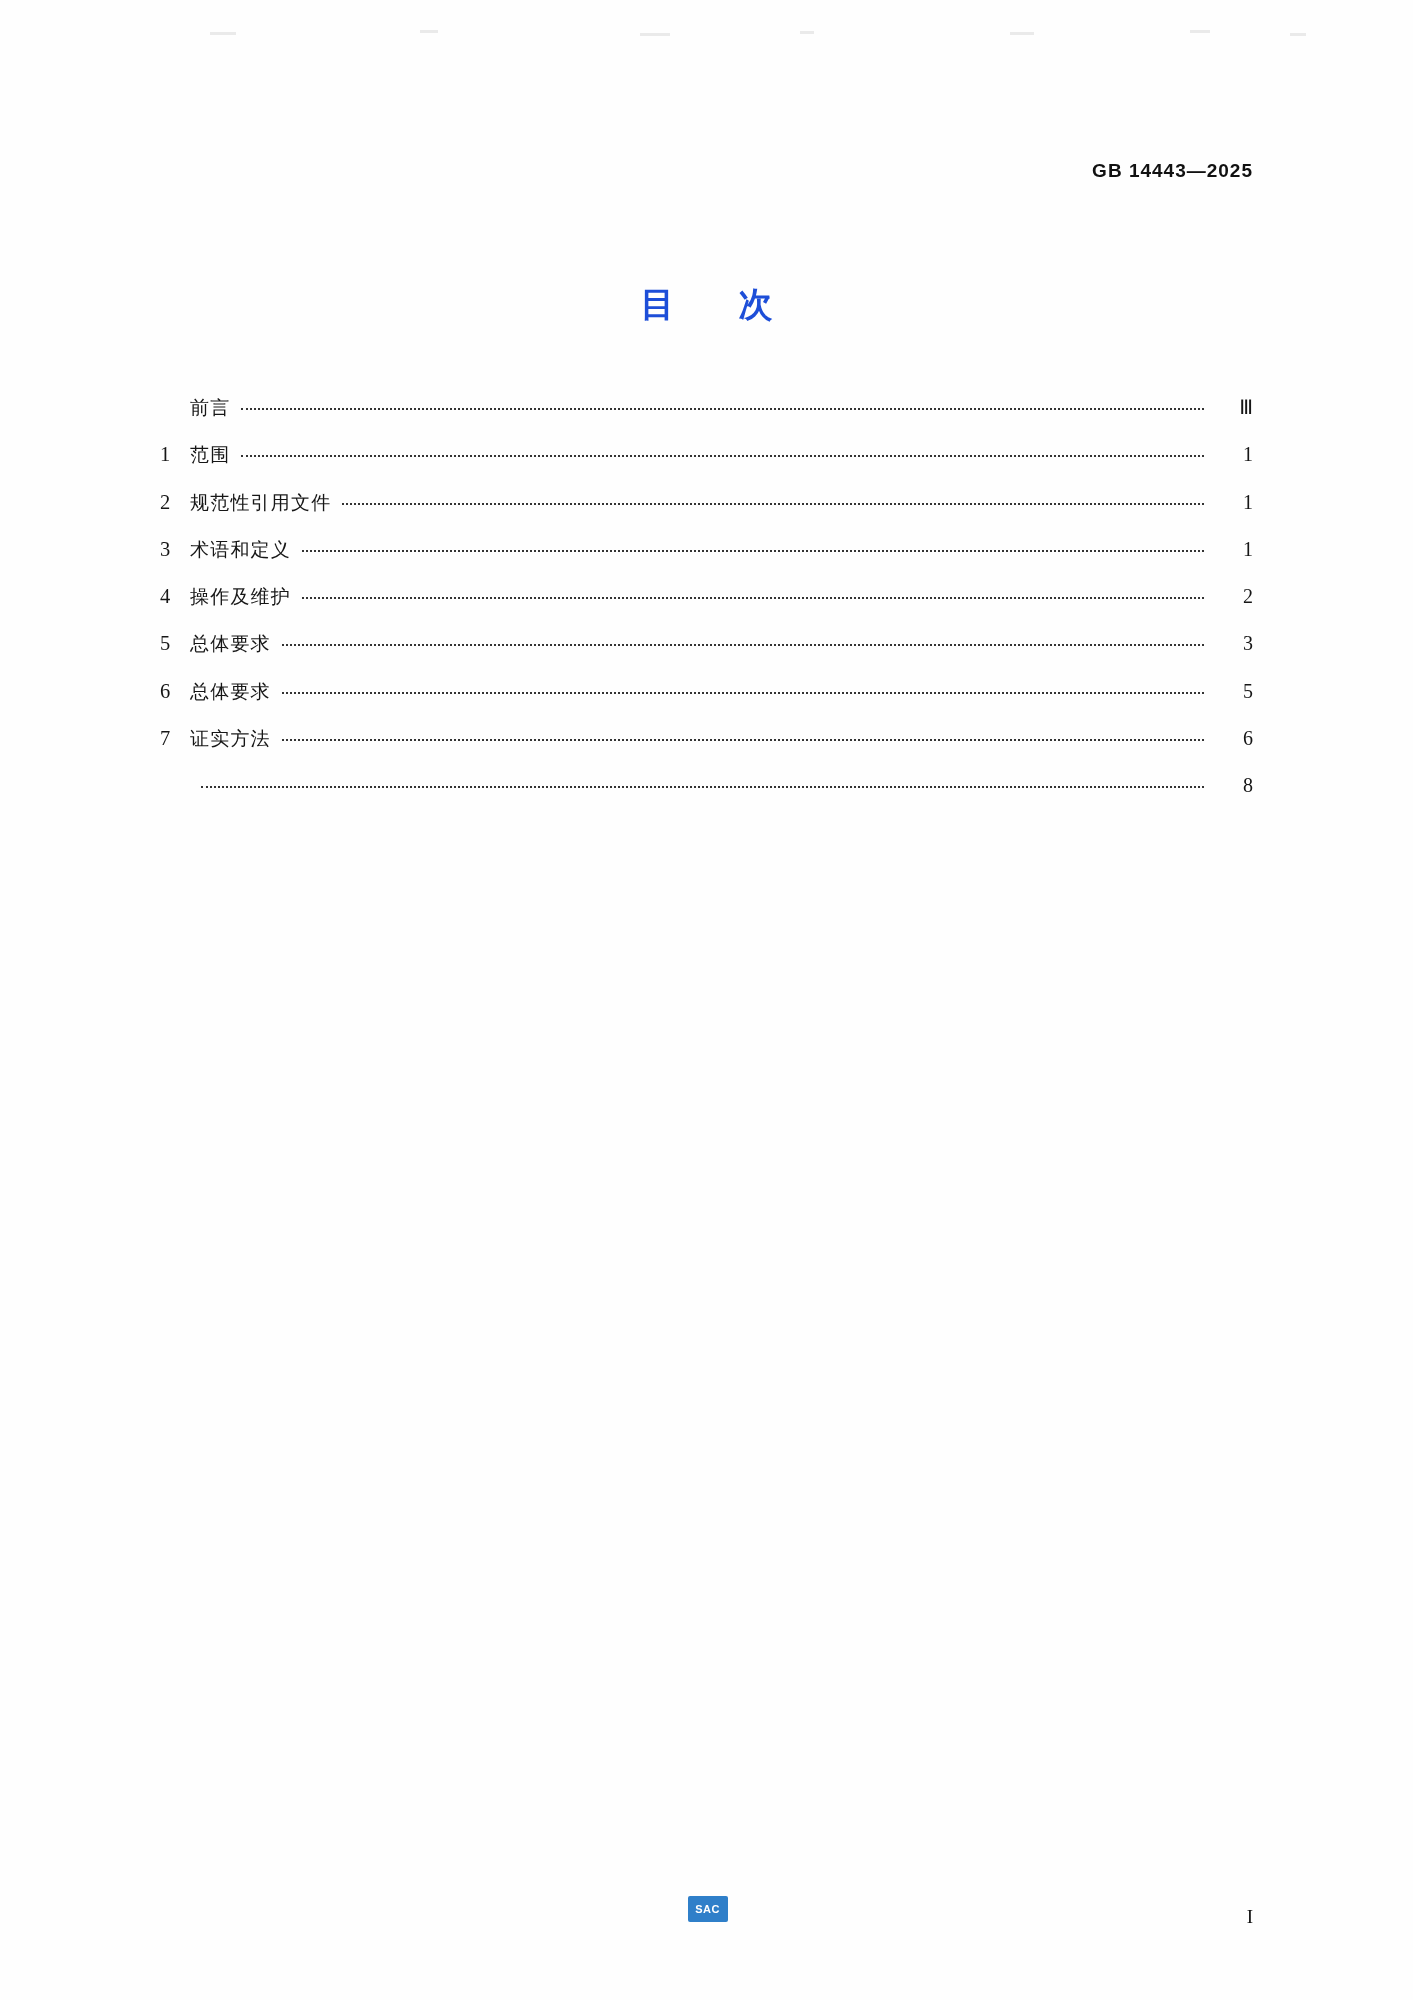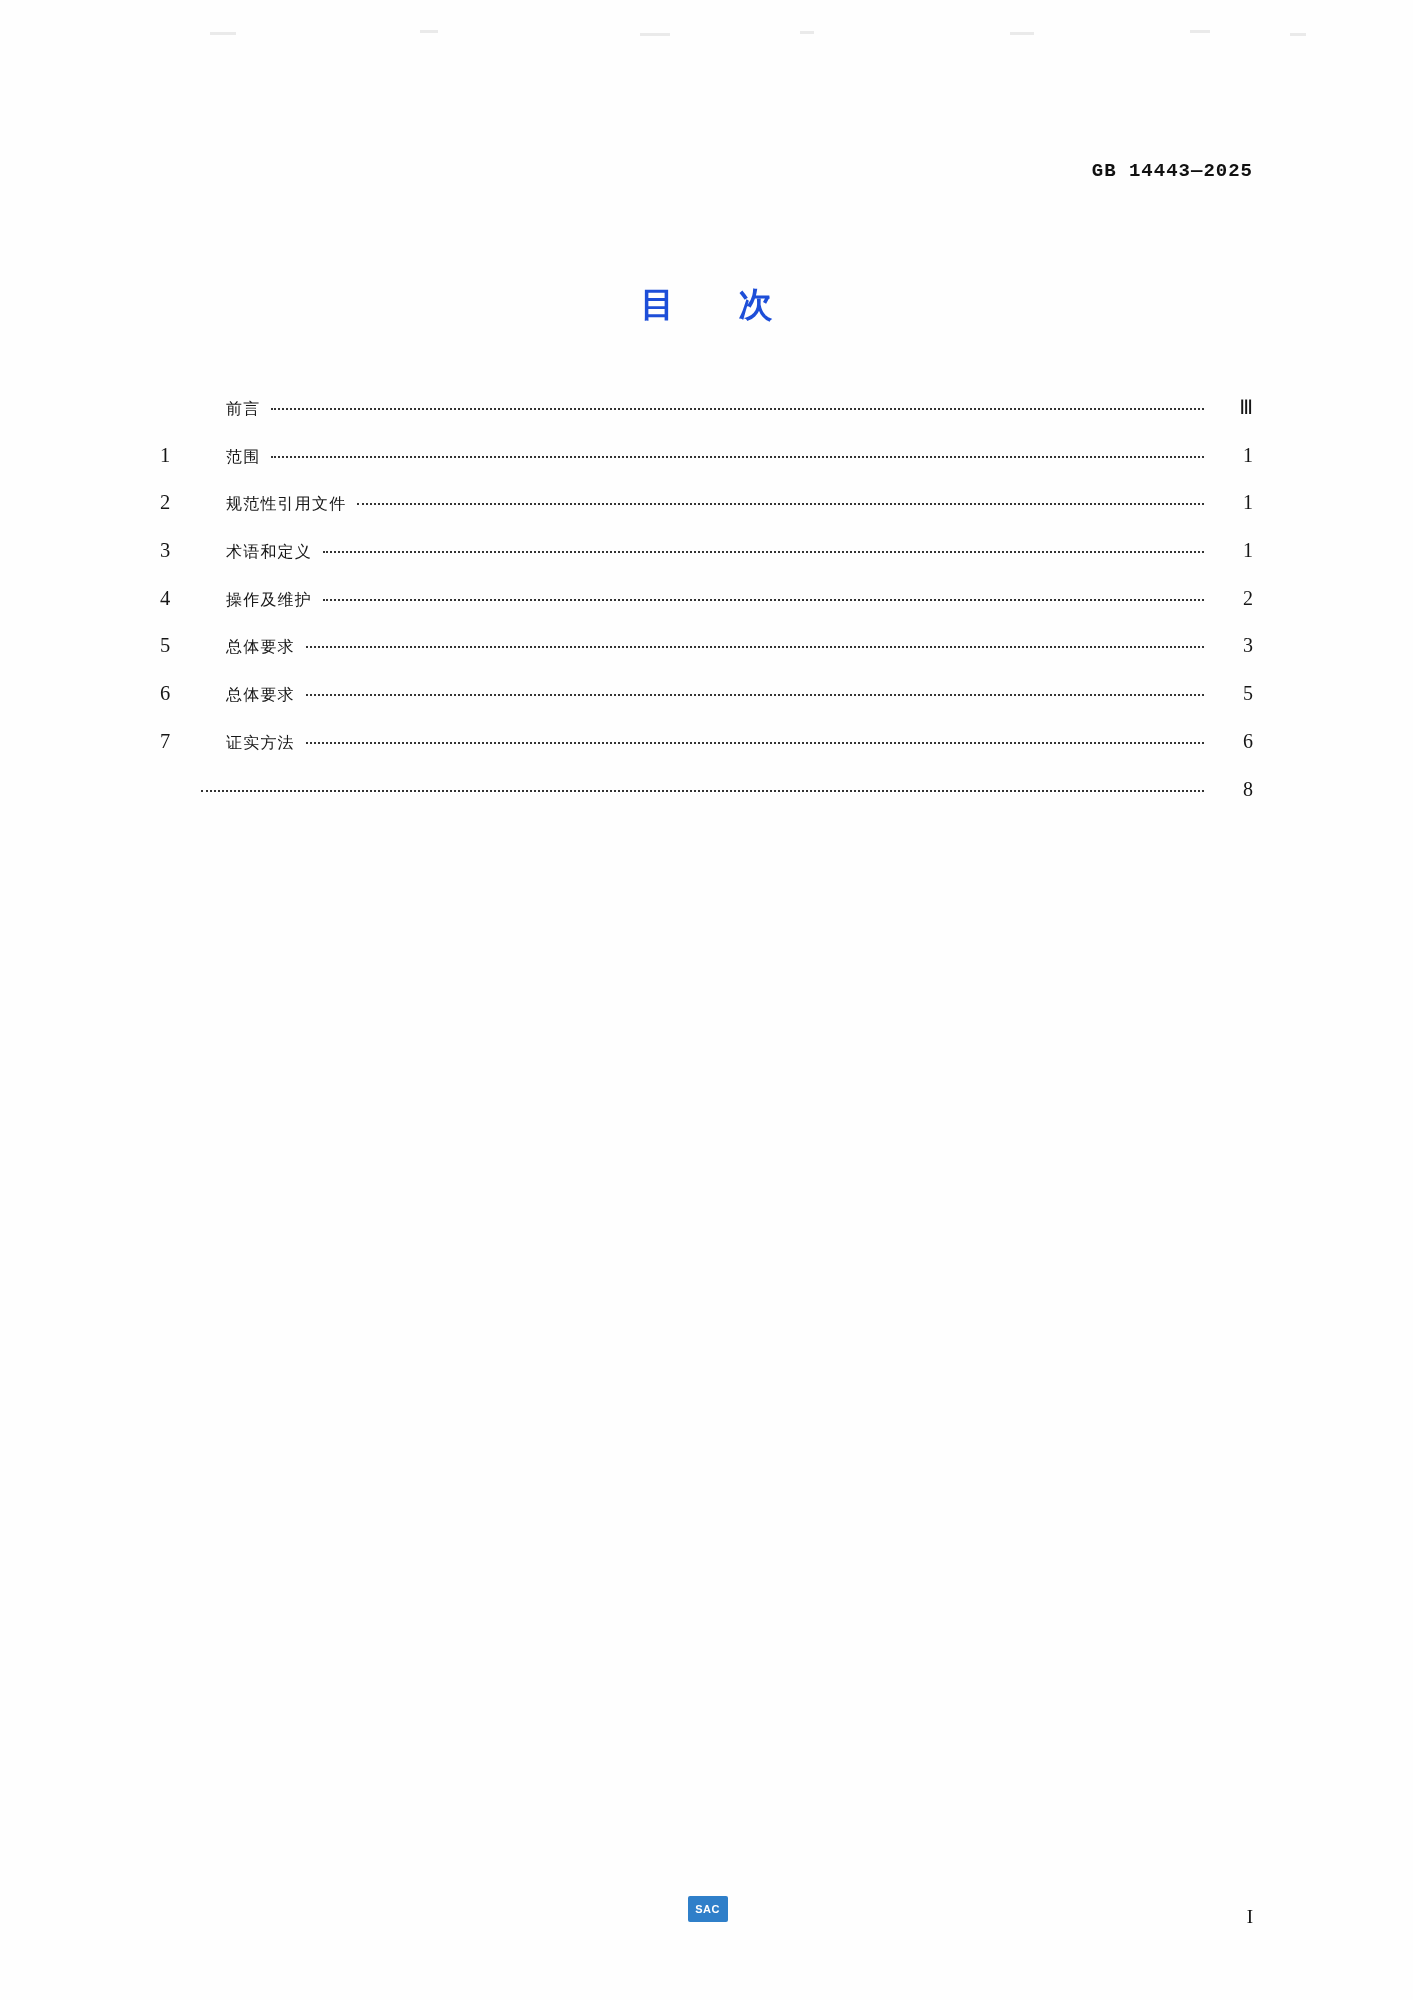--- a/index.html
+++ b/index.html
@@ -36,21 +36,21 @@
     background: #d8d8d8;
     height: 3px;
     width: 22px;
     opacity: .55;
   }
 
   .header-code {
     position: absolute;
     top: 160px;
     right: 160px;
-    font-family: Liberation Mono, monospace;
+    font-family: Liberation Sans, sans-serif;
     font-weight: bold;
     font-size: 19px;
     letter-spacing: 1px;
     color: #111;
     white-space: nowrap;
   }
 
   .doc-title {
     position: absolute;
     top: 282px;
@@ -84,23 +84,22 @@
   .toc-num {
     width: 30px;
     flex: 0 0 30px;
     text-align: left;
     font-family: "Liberation Serif", serif;
   }
 
   .toc-label {
     white-space: nowrap;
     letter-spacing: 1.2px;
-    font-family: Liberation Mono, monospace;
-    font-size: 16px;
-    margin-left: 36px;
+    font-family: Liberation Sans, sans-serif;
+    font-size: 19px;
   }
 
   .toc-label.annex {
     letter-spacing: 0.6px;
   }
 
   .leader {
     flex: 1 1 auto;
     margin: 0 9px 0 11px;
     position: relative;

